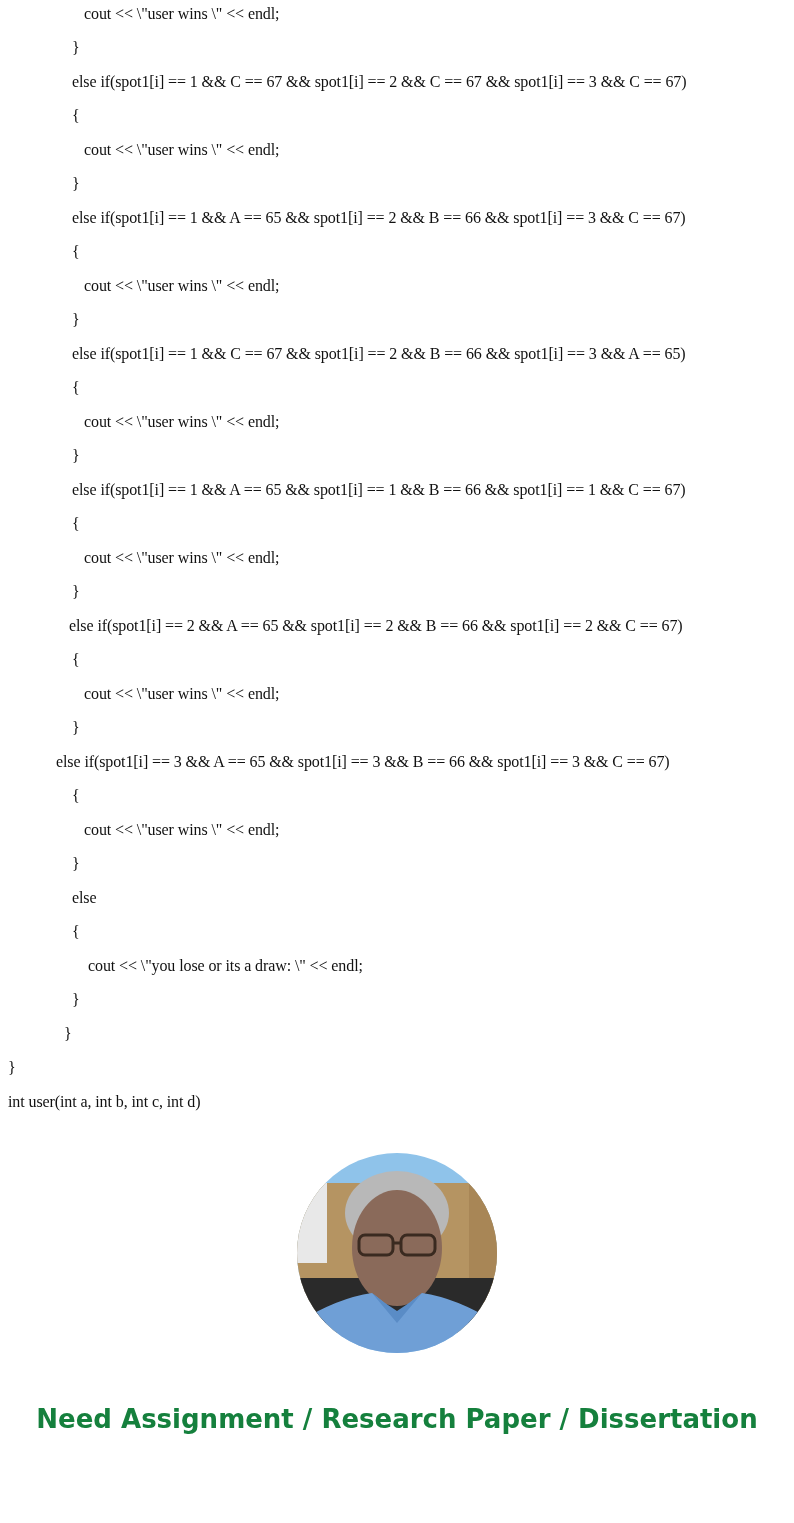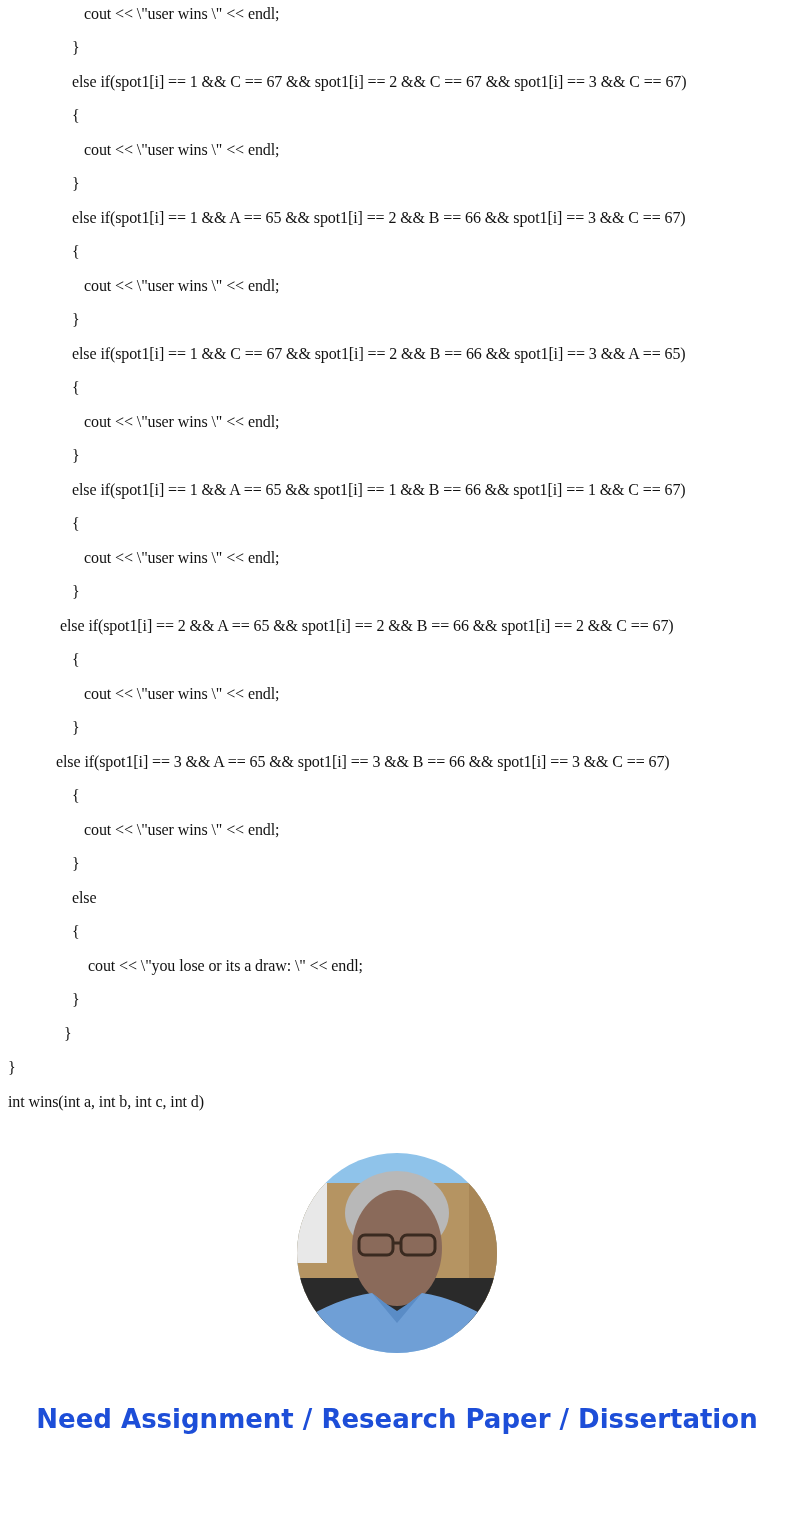--- a/index.html
+++ b/index.html
@@ -30,21 +30,21 @@
     .promo {
       position: absolute;
       left: 0;
       top: 1404px;
       width: 794px;
       text-align: center;
       font-family: "DejaVu Sans", sans-serif;
       font-weight: bold;
       font-size: 26px;
       line-height: 30px;
-      color: #1d4ed8;
+      color: #15803d;
     }
   </style>
 </head>
 <body>
 
 <div id="code-block">
     <div class="line" style="left: 84px; top: 4px;">cout &lt;&lt; \"user wins \" &lt;&lt; endl;</div>
     <div class="line" style="left: 72px; top: 38px;">}</div>
     <div class="line" style="left: 72px; top: 72px;">else if(spot1[i] == 1 &amp;&amp; C == 67 &amp;&amp; spot1[i] == 2 &amp;&amp; C == 67 &amp;&amp; spot1[i] == 3 &amp;&amp; C == 67)</div>
     <div class="line" style="left: 72px; top: 106px;">{</div>
@@ -55,35 +55,35 @@
     <div class="line" style="left: 84px; top: 276px;">cout &lt;&lt; \"user wins \" &lt;&lt; endl;</div>
     <div class="line" style="left: 72px; top: 310px;">}</div>
     <div class="line" style="left: 72px; top: 344px;">else if(spot1[i] == 1 &amp;&amp; C == 67 &amp;&amp; spot1[i] == 2 &amp;&amp; B == 66 &amp;&amp; spot1[i] == 3 &amp;&amp; A == 65)</div>
     <div class="line" style="left: 72px; top: 378px;">{</div>
     <div class="line" style="left: 84px; top: 412px;">cout &lt;&lt; \"user wins \" &lt;&lt; endl;</div>
     <div class="line" style="left: 72px; top: 446px;">}</div>
     <div class="line" style="left: 72px; top: 480px;">else if(spot1[i] == 1 &amp;&amp; A == 65 &amp;&amp; spot1[i] == 1 &amp;&amp; B == 66 &amp;&amp; spot1[i] == 1 &amp;&amp; C == 67)</div>
     <div class="line" style="left: 72px; top: 514px;">{</div>
     <div class="line" style="left: 84px; top: 548px;">cout &lt;&lt; \"user wins \" &lt;&lt; endl;</div>
     <div class="line" style="left: 72px; top: 582px;">}</div>
-    <div class="line" style="left: 60px; top: 616px;">else if(spot1[i] == 2 &amp;&amp; A == 65 &amp;&amp; spot1[i] == 2 &amp;&amp; B == 66 &amp;&amp; spot1[i] == 2 &amp;&amp; C == 67)</div>
+    <div class="line" style="left: 69px; top: 616px;">else if(spot1[i] == 2 &amp;&amp; A == 65 &amp;&amp; spot1[i] == 2 &amp;&amp; B == 66 &amp;&amp; spot1[i] == 2 &amp;&amp; C == 67)</div>
     <div class="line" style="left: 72px; top: 650px;">{</div>
     <div class="line" style="left: 84px; top: 684px;">cout &lt;&lt; \"user wins \" &lt;&lt; endl;</div>
     <div class="line" style="left: 72px; top: 718px;">}</div>
     <div class="line" style="left: 56px; top: 752px;">else if(spot1[i] == 3 &amp;&amp; A == 65 &amp;&amp; spot1[i] == 3 &amp;&amp; B == 66 &amp;&amp; spot1[i] == 3 &amp;&amp; C == 67)</div>
     <div class="line" style="left: 72px; top: 786px;">{</div>
     <div class="line" style="left: 84px; top: 820px;">cout &lt;&lt; \"user wins \" &lt;&lt; endl;</div>
     <div class="line" style="left: 72px; top: 854px;">}</div>
     <div class="line" style="left: 72px; top: 888px; text-align: center;">else</div>
     <div class="line" style="left: 72px; top: 922px;">{</div>
     <div class="line" style="left: 88px; top: 956px;">cout &lt;&lt; \"you lose or its a draw: \" &lt;&lt; endl;</div>
     <div class="line" style="left: 72px; top: 990px;">}</div>
     <div class="line" style="left: 64px; top: 1024px;">}</div>
     <div class="line" style="left: 8px; top: 1058px;">}</div>
-    <div class="line" style="left: 8px; top: 1092px;">int wins(int a, int b, int c, int d)</div>
+    <div class="line" style="left: 8px; top: 1092px;">int user(int a, int b, int c, int d)</div>
   </div>
 
 <div class="avatar">
   <svg width="200" height="200" viewBox="0 0 200 200">
     <rect x="0" y="0" width="200" height="200" fill="#8fc3ea"></rect>
     <rect x="0" y="30" width="200" height="150" fill="#b59462"></rect>
     <rect x="0" y="30" width="30" height="80" fill="#e8e8e8"></rect>
     <rect x="172" y="30" width="28" height="120" fill="#a88656"></rect>
     <rect x="0" y="125" width="200" height="45" fill="#2a2a2a"></rect>
     <ellipse cx="100" cy="60" rx="52" ry="42" fill="#b8b8b8"></ellipse>

